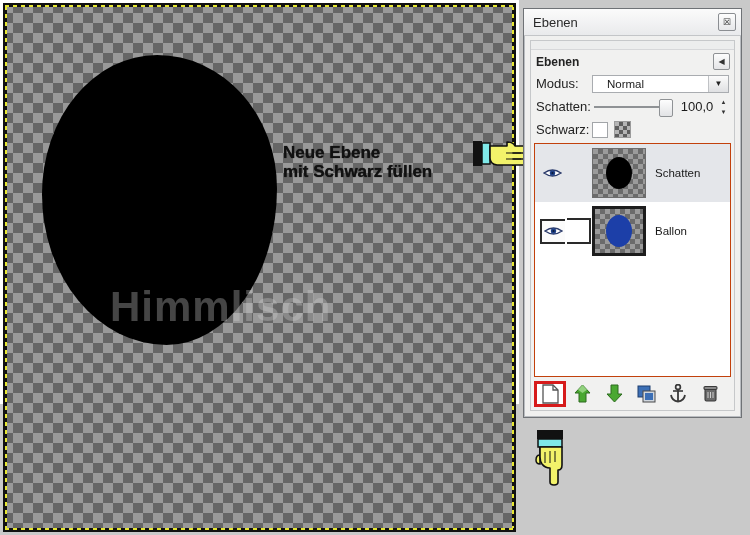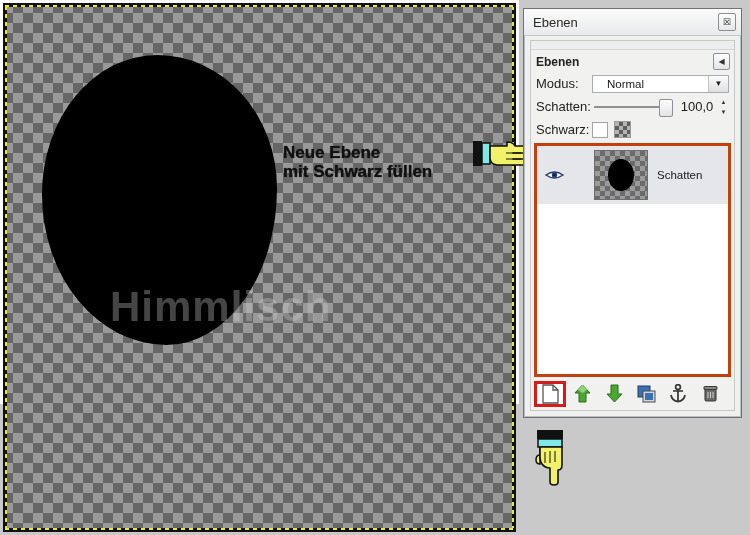--- a/index.html
+++ b/index.html
@@ -145,21 +145,21 @@
     background-image:
       linear-gradient(45deg,#5e5e5e 25%,transparent 25%,transparent 75%,#5e5e5e 75%),
       linear-gradient(45deg,#5e5e5e 25%,transparent 25%,transparent 75%,#5e5e5e 75%);
     background-size:8px 8px;background-position:0 0,4px 4px;
     border:1px solid #9b9b9b;
   }
 
   
   .layerlist{
     margin:2px 3px 0 3px;flex:1;background:#fff;
-    border:3px solid #c2410c;box-sizing:border-box;overflow:hidden;
+    border:1px solid #c2410c;box-sizing:border-box;overflow:hidden;
     position:relative;
   }
   .layer-row{
     display:flex;align-items:center;height:58px;padding:0 4px;
     box-sizing:border-box;cursor:pointer;
   }
   .layer-row.selected{background:#e4e6ea;}
   .eye-cell{width:27px;flex:none;display:flex;align-items:center;justify-content:center;}
   .eye-box{
     width:23px;height:21px;display:flex;align-items:center;justify-content:center;
@@ -278,20 +278,38 @@
               </svg>
             </span>
           </span>
           <span class="link-cell"></span>
           <span class="thumb">
             <span class="ell" style="background:#000000"></span>
           </span>
           <span class="layer-name">Schatten</span>
         </div>
 
+        <div class="layer-row">
+          <span class="eye-cell">
+            <span class="eye-box framed">
+              <svg width="19" height="12" viewBox="0 0 19 12">
+                <path d="M1 6 Q9.5 0 18 6 Q9.5 12 1 6 Z" fill="#fff" stroke="#2b3b6b" stroke-width="1.4"></path>
+                <circle cx="9.5" cy="6" r="2.7" fill="#1d3f86"></circle>
+                <circle cx="9.5" cy="6" r="1.1" fill="#0a1a3a"></circle>
+              </svg>
+            </span>
+          </span>
+          <span class="link-cell">
+            <span class="link-box"></span>
+          </span>
+          <span class="thumb sel">
+            <span class="ell" style="background:#1c3fa8"></span>
+          </span>
+          <span class="layer-name">Ballon</span>
+        </div>
 
       </div>
 
       <div class="toolbar">
 
         <span class="tb-btn active">
           <svg width="17" height="20" viewBox="0 0 17 20">
             <path d="M1 1 H11 L16 6 V19 H1 Z" fill="#fff" stroke="#555" stroke-width="1.3"></path>
             <path d="M11 1 V6 H16" fill="none" stroke="#555" stroke-width="1.3"></path>
           </svg>

